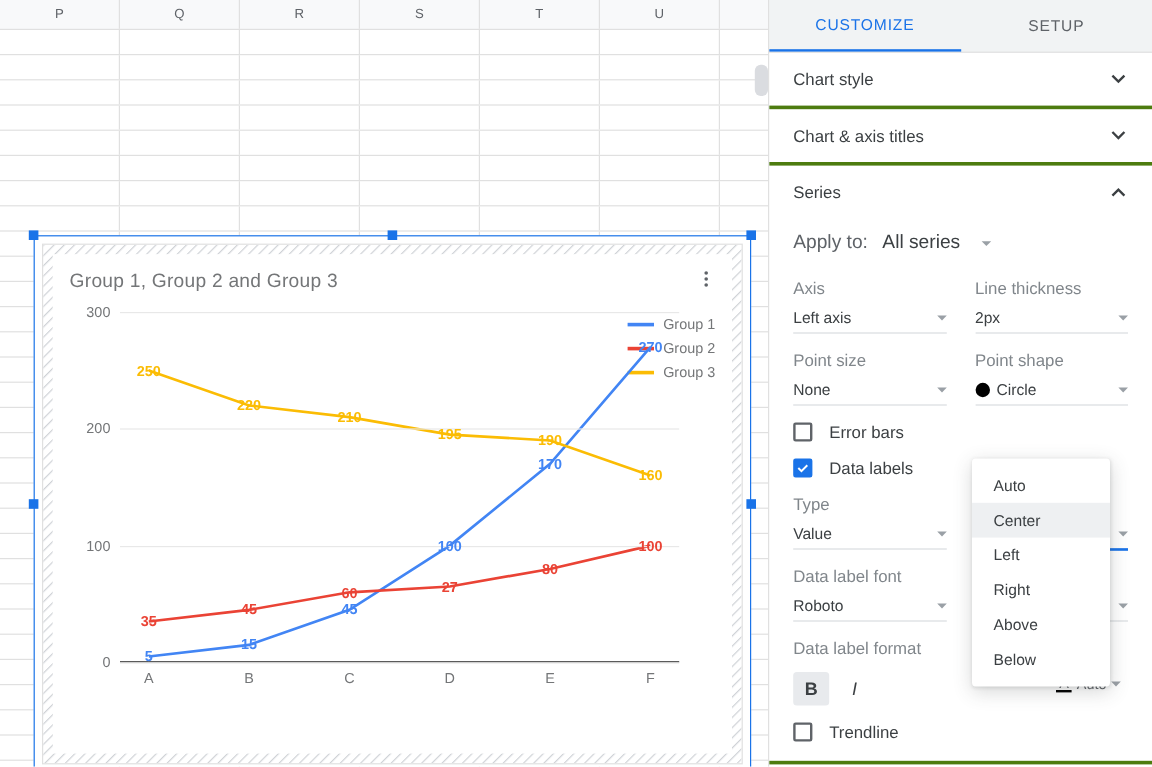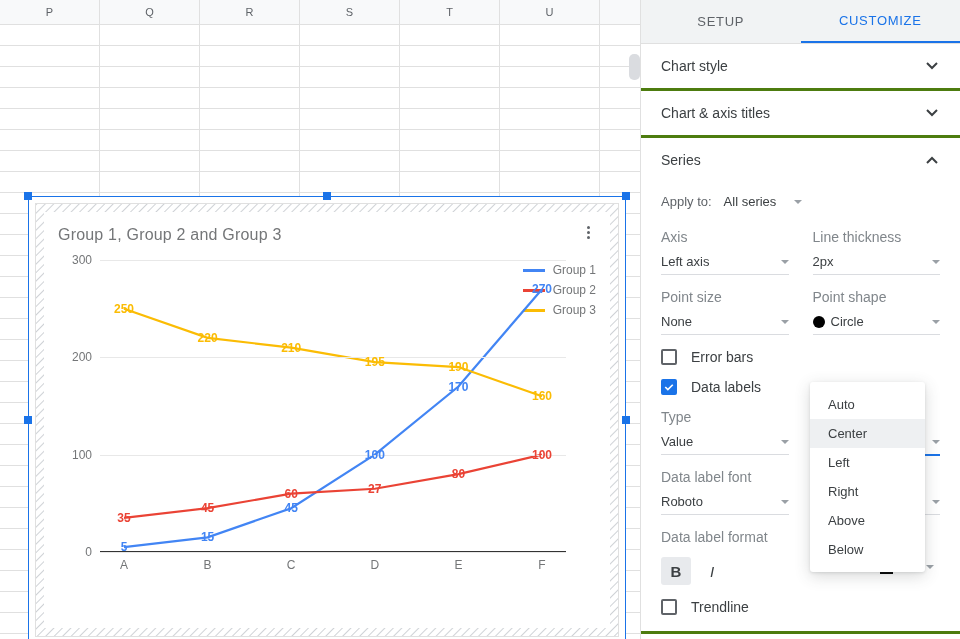--- a/index.html
+++ b/index.html
@@ -49,21 +49,21 @@
   .tab { flex: 1; display: flex; align-items: center; justify-content: center; font-size: 13px; letter-spacing: 0.7px; color: #5f6368; cursor: pointer; font-weight: 500; }
   .tab.active { color: #1a73e8; border-bottom: 2px solid #1a73e8; }
   .section { border-bottom: 3px solid #4d7c0f; }
   .section-header { display: flex; align-items: center; justify-content: space-between; padding: 14px 20px; cursor: pointer; font-size: 14px; color: #3c4043; }
   .section-body { padding: 0 20px 16px 20px; }
   .field-row { display: flex; gap: 24px; margin-top: 14px; }
   .field { flex: 1; min-width: 0; }
   .field-label { font-size: 14px; color: #80868b; margin-bottom: 4px; }
   .select { display: flex; align-items: center; justify-content: space-between; height: 26px; border-bottom: 1px solid #dadce0; cursor: pointer; font-size: 13px; color: #3c4043; }
   .select.full { width: 100%; }
-  .apply-row { display: flex; align-items: center; gap: 12px; padding: 12px 20px 6px 20px; font-size: 13px; color: #5f6368; }
+  .apply-row { display: flex; align-items: center; gap: 12px; padding: 12px 20px 6px 20px; font-size: 16px; color: #5f6368; }
   .apply-row .val { color: #3c4043; font-weight: 500; display: flex; align-items: center; gap: 18px; cursor: pointer; }
   .check-row { display: flex; align-items: center; gap: 14px; margin-top: 14px; font-size: 14px; color: #3c4043; }
   .checkbox { width: 16px; height: 16px; border: 2px solid #5f6368; border-radius: 2px; display: inline-flex; align-items: center; justify-content: center; cursor: pointer; flex: 0 0 16px; }
   .checkbox.checked { background: #1a73e8; border-color: #1a73e8; }
   .checkbox.checked svg { width: 12px; height: 12px; stroke: #fff; }
   .fmt-group { display: flex; gap: 6px; margin-top: 8px; align-items: center; }
   .fmt-btn { width: 30px; height: 28px; display: flex; align-items: center; justify-content: center; border-radius: 3px; cursor: pointer; font-size: 15px; color: #3c4043; }
   .fmt-btn.active { background: #e8eaed; }
   .fmt-select { display: flex; align-items: center; gap: 4px; height: 28px; padding: 0 6px; cursor: pointer; color: #5f6368; font-size: 12px; }
 
@@ -461,22 +461,22 @@
               <div class="data-label" style="left: 442px; top: 136.267px; color: rgb(251, 188, 4);">160</div>
             </div>
 
         </div>
       </div>
     </div>
   </div>
 
   <div class="sidebar">
     <div class="tabs">
+      <div class="tab active">CUSTOMIZE</div>
       <div class="tab">SETUP</div>
-      <div class="tab active">CUSTOMIZE</div>
     </div>
 
     <div class="section">
       <div class="section-header">
         <span>Chart style</span>
         <svg class="chev-down">
             <path d="M3 5 L8 10 L13 5"></path>
           </svg>
       </div>
     </div>

